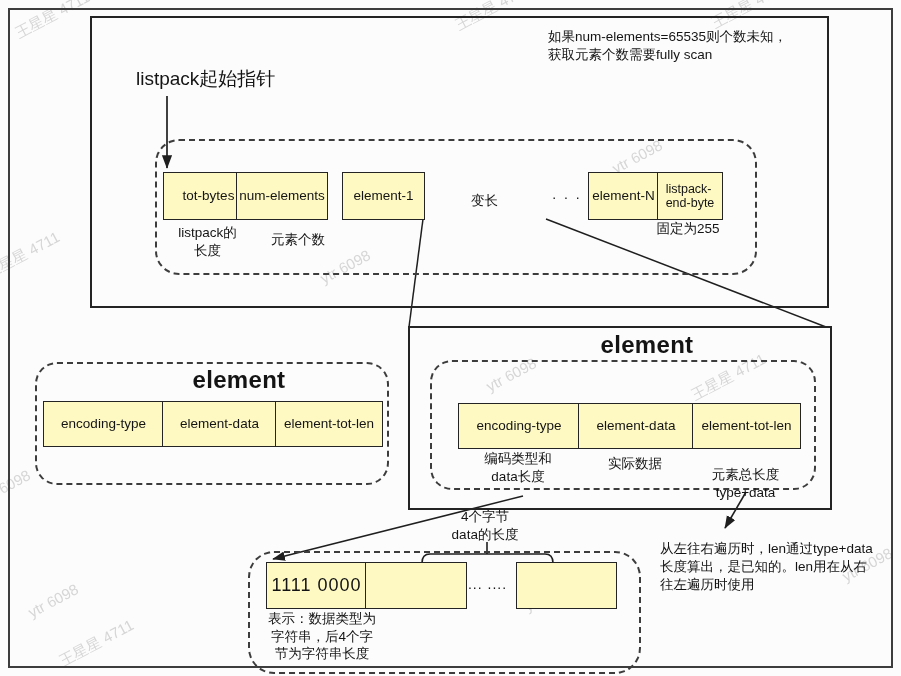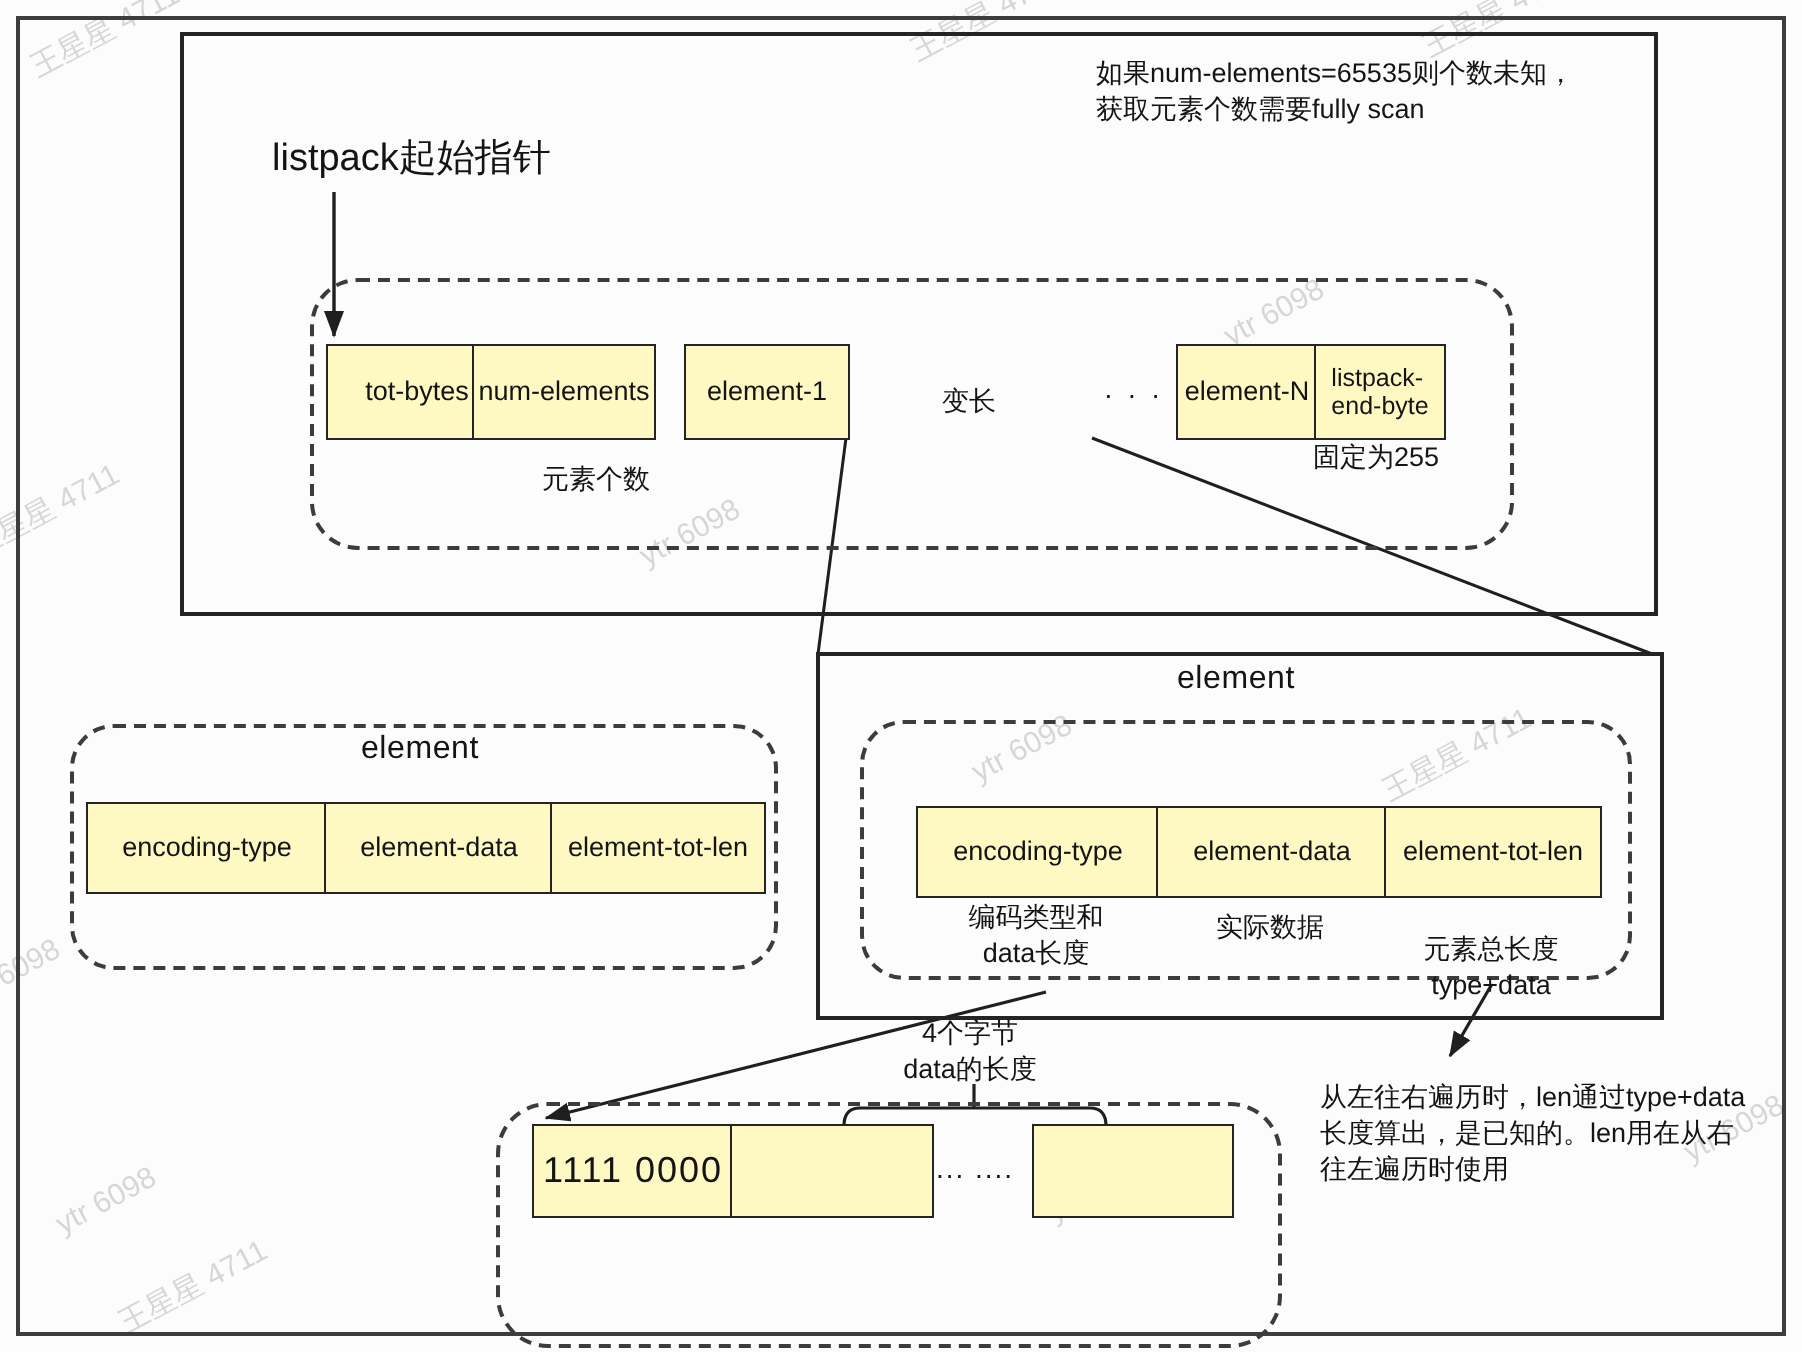--- a/index.html
+++ b/index.html
@@ -6,21 +6,21 @@
   .canvas{position:relative;width:901px;height:676px;background:#fcfcfc;overflow:hidden;
           font-family:"Liberation Sans","DejaVu Sans",sans-serif;color:#141414;}
   .frame{position:absolute;left:8px;top:8px;right:8px;bottom:8px;border:2px solid #3d3d3d;pointer-events:none;}
   .box-solid{position:absolute;border:2px solid #242424;background:transparent;}
   .box-dashed{position:absolute;border:2px dashed #3c3c3c;background:transparent;}
   .cell{position:absolute;border:1.6px solid #242424;background:#fef9c3;display:flex;
         align-items:center;justify-content:center;text-align:left;font-size:13.5px;line-height:1.15;}
   .hdr{position:absolute;text-align:center;font-size:13.5px;margin-top:44px;}
   .cap{position:absolute;text-align:center;font-size:13.5px;line-height:1.3;}
   .preline{white-space:pre-line;}
-  .title{position:absolute;text-align:center;font-size:16px;font-weight:400;letter-spacing:.3px;}
+  .title{position:absolute;text-align:center;font-size:24px;font-weight:700;letter-spacing:.3px;padding-left:29px;}
   .note{position:absolute;font-size:13.5px;line-height:1.35;}
   .big{font-size:18px;letter-spacing:1px;}
   .ptr-label{position:absolute;font-size:19px;font-weight:500;margin-left:42px;}
   .dots{position:absolute;text-align:center;font-size:14px;letter-spacing:2px;}
   svg.overlay{position:absolute;left:0;top:0;z-index:3;pointer-events:none;}
   .layer-boxes{position:absolute;left:0;top:0;width:100%;height:100%;z-index:4;}
   .wm{position:absolute;z-index:1;color:#d6d6d6;font-size:15px;transform:rotate(-28deg);
       white-space:nowrap;user-select:none;}
   .credit{position:absolute;z-index:5;color:#c6c6c6;font-size:16px;}
 </style>
@@ -77,20 +77,22 @@
     <div class="hdr" style="left:657px;top:148px;width:64px">8位</div>
 
     <div class="cell" style="left:163px;top:172px;width:89px;height:46px">tot-bytes</div>
     <div class="cell" style="left:236px;top:172px;width:90px;height:46px">num-elements</div>
     <div class="cell" style="left:342px;top:172px;width:81px;height:46px">element-1</div>
     <div class="dots" style="left:546px;top:186px;width:42px">. . .</div>
     <div class="cell" style="left:588px;top:172px;width:69px;height:46px">element-N</div>
     <div class="cell preline" style="left:657px;top:172px;width:64px;height:46px;font-size:12.5px">listpack-
 end-byte</div>
 
+    <div class="cap preline" style="left:163px;top:224px;width:89px">listpack的
+长度</div>
     <div class="cap" style="left:250px;top:231px;width:96px">元素个数</div>
     <div class="cap" style="left:638px;top:220px;width:100px">固定为255</div>
 
     <div class="box-dashed" style="left:35px;top:362px;width:350px;height:119px;border-radius:22px"></div>
     <div class="title" style="left:35px;top:366px;width:350px">element</div>
     <div class="cell" style="left:43px;top:401px;width:119px;height:44px">encoding-type</div>
     <div class="cell" style="left:162px;top:401px;width:113px;height:44px">element-data</div>
     <div class="cell" style="left:275px;top:401px;width:106px;height:44px">element-tot-len</div>
 
     <div class="box-solid" style="left:408px;top:326px;width:420px;height:180px"></div>
@@ -106,19 +108,22 @@
     <div class="cap preline" style="left:692px;top:466px;width:107px">元素总长度
 type+data</div>
 
     <div class="cap preline" style="left:420px;top:508px;width:130px">4个字节
 data的长度</div>
     <div class="box-dashed" style="left:248px;top:551px;width:389px;height:119px;border-radius:26px"></div>
     <div class="cell big" style="left:266px;top:562px;width:99px;height:45px">1111 0000</div>
     <div class="cell" style="left:365px;top:562px;width:100px;height:45px"></div>
     <div class="dots" style="left:462px;top:576px;width:51px;letter-spacing:1px">... ....</div>
     <div class="cell" style="left:516px;top:562px;width:99px;height:45px"></div>
+    <div class="cap preline" style="left:258px;top:610px;width:128px">表示：数据类型为
+字符串，后4个字
+节为字符串长度</div>
 
     <div class="note preline" style="left:660px;top:540px;width:235px">从左往右遍历时，len通过type+data
 长度算出，是已知的。len用在从右
 往左遍历时使用</div>
 
   </div>
 </div>
 
 </body></html>

